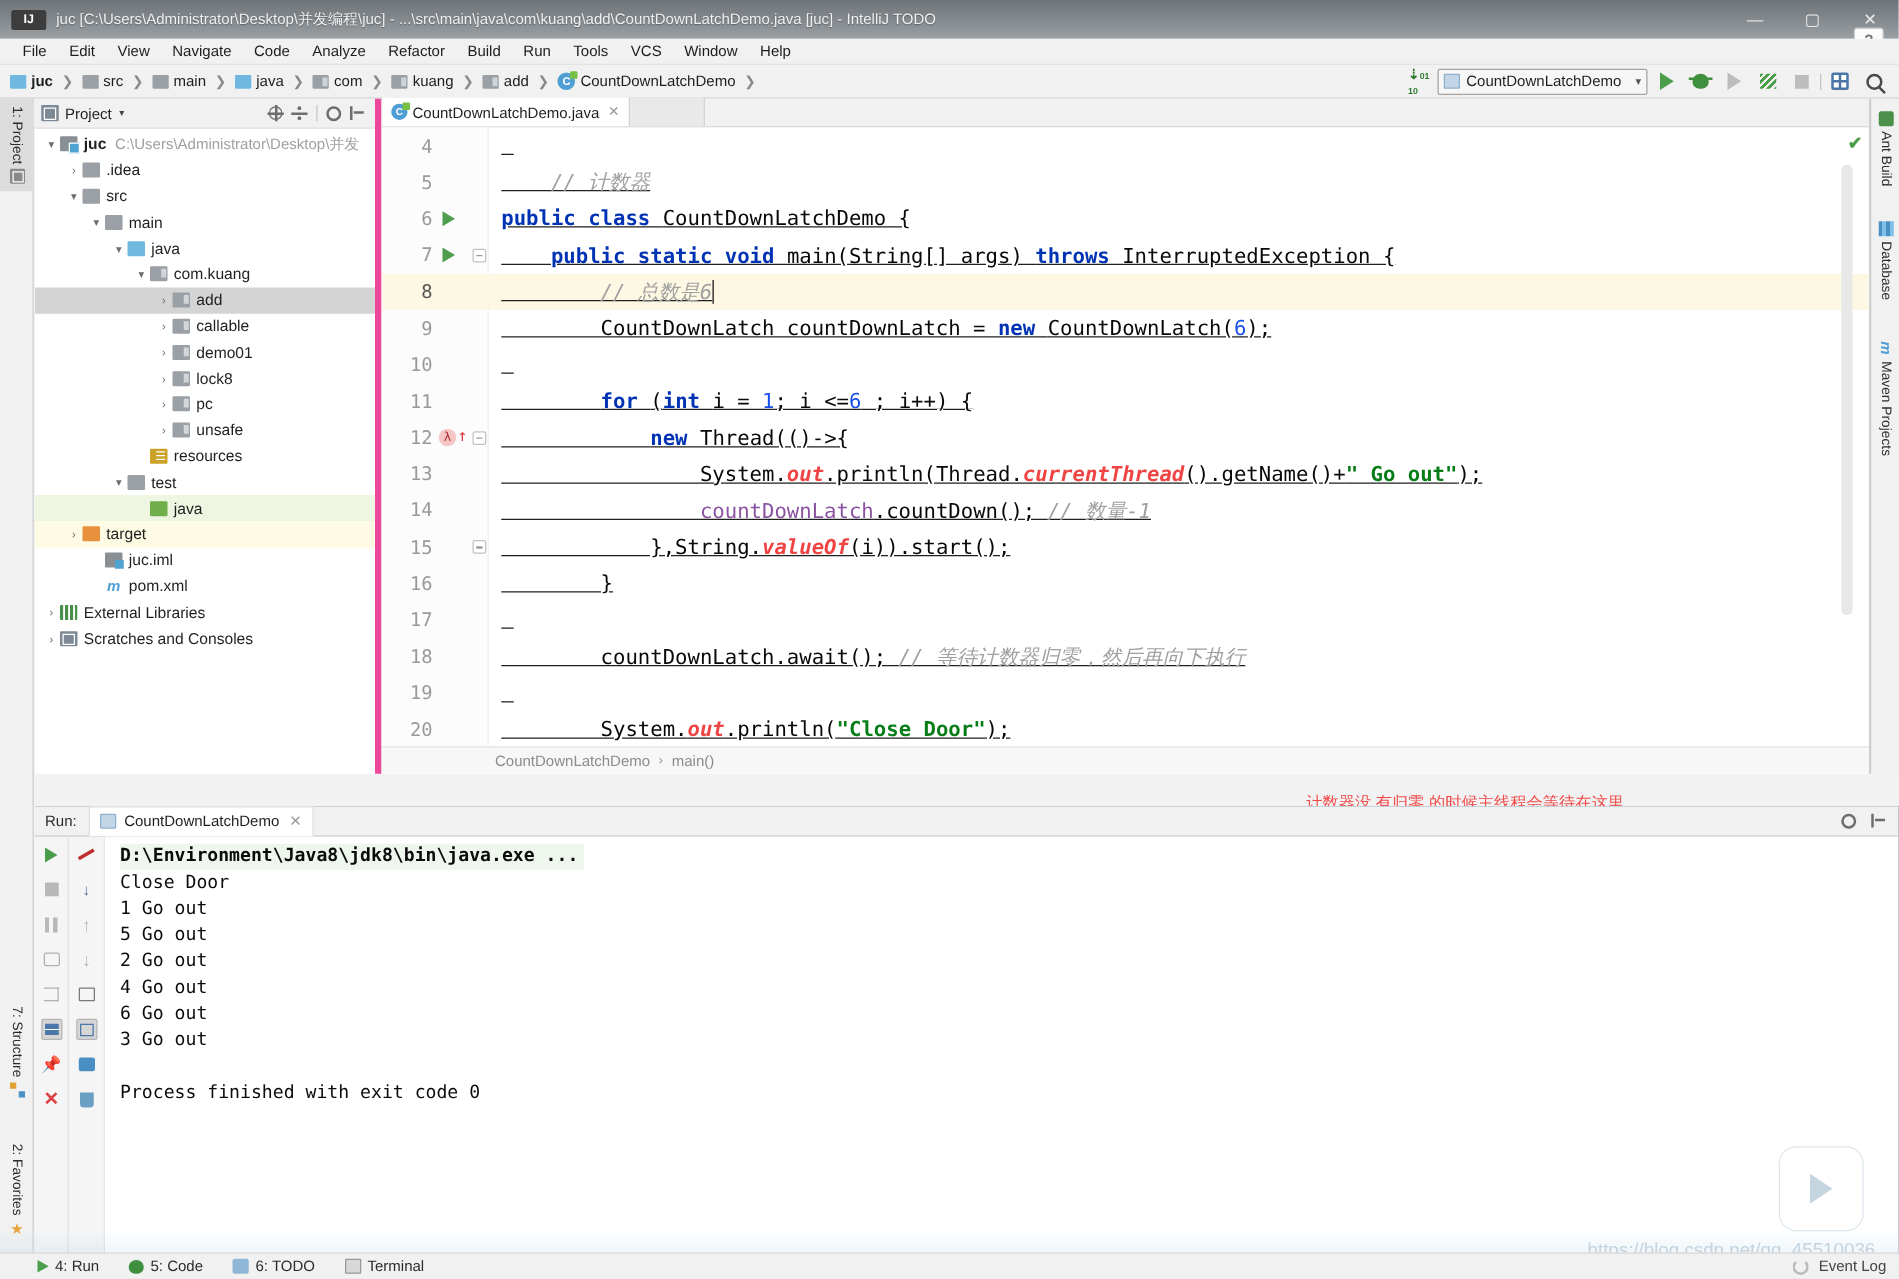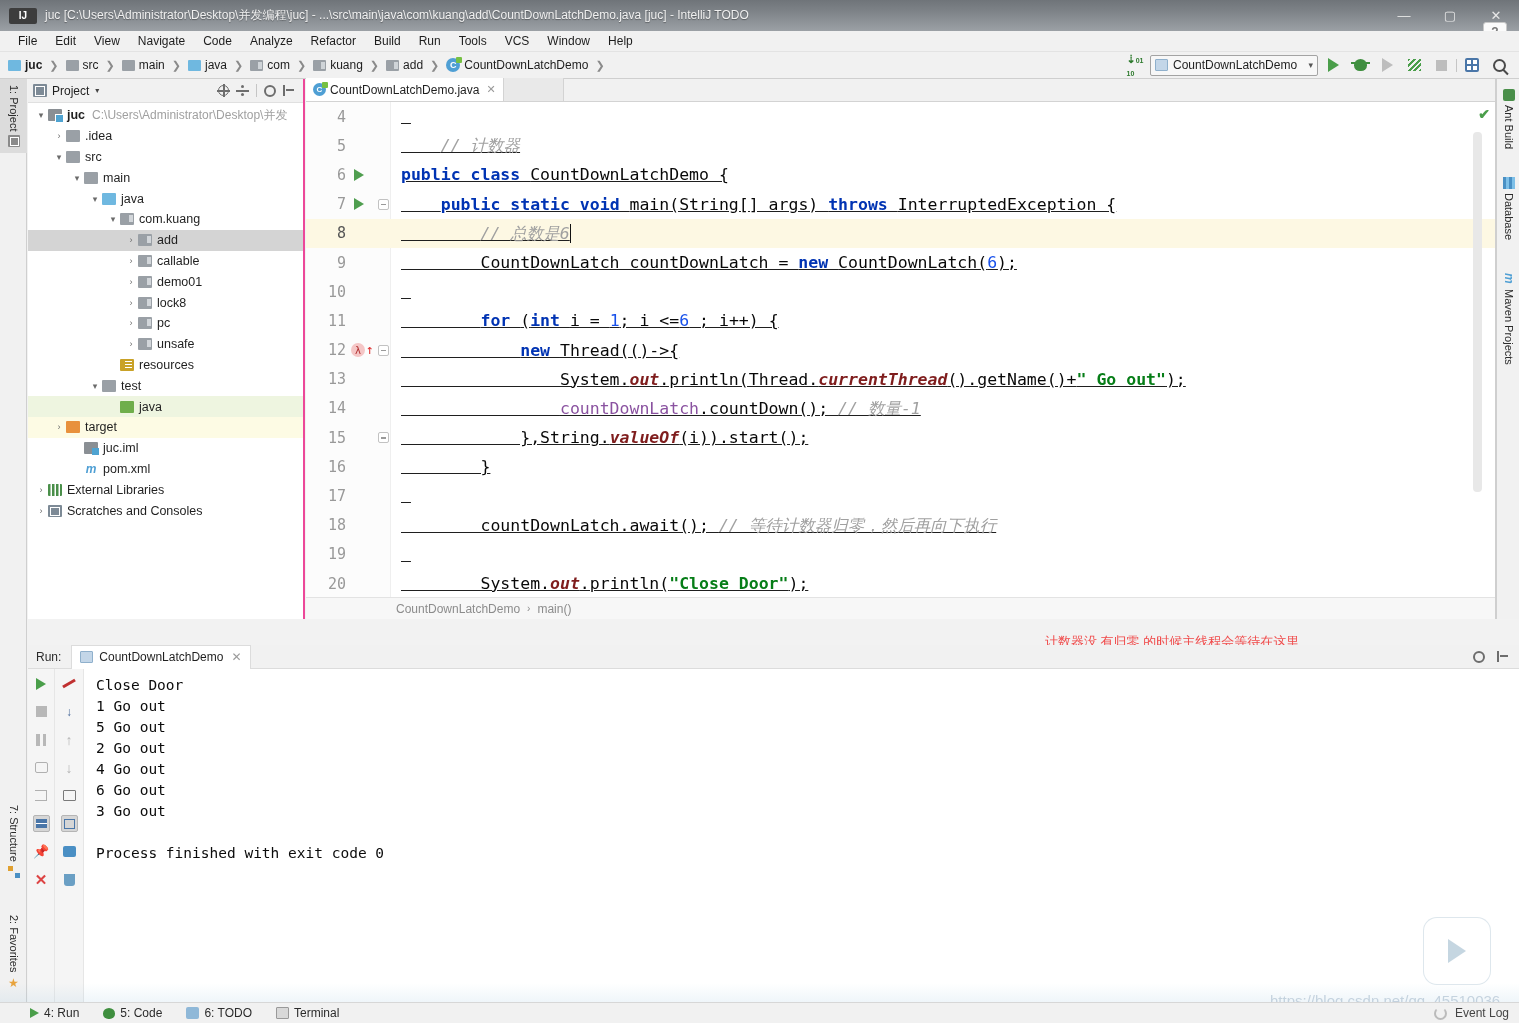--- a/index.html
+++ b/index.html
@@ -103,21 +103,21 @@
   .vtab.sel { background:#dcdcdc; }
   .vtab .vico { width:12px;height:12px; }
   .ico-proj{background:#8a8a8a;border-radius:1px;position:relative;}
   .ico-proj:after{content:"";position:absolute;left:2px;top:2px;width:7px;height:7px;border:1px solid #fff;}
   .ico-struct{background:linear-gradient(#e0a030 0 0) 0 0/5px 5px no-repeat,linear-gradient(#4a90c4 0 0) 7px 7px/5px 5px no-repeat;}
   .ico-star{color:#e8a33d;font-size:12px;line-height:12px;}
 
   
   .project-panel {
     position:absolute; left:28px; top:79px; width:277px; height:540px;
-    background:#ffffff; border-right:2px solid #ec4899;
+    background:#ffffff; border-right:5px solid #ec4899;
   }
   .pp-header {
     height:24px; background:#f1f1f1; display:flex; align-items:center;
     padding:0 5px; border-bottom:1px solid #e0e0e0;
   }
   .pp-header .ptitle{font-size:12px;margin-left:5px;}
   .pp-hicon{width:14px;height:13px;background:#7d8a96;border-radius:1px;position:relative;}
   .pp-hicon:after{content:"";position:absolute;left:2px;top:2px;width:8px;height:8px;border:1px solid #fff;}
   .pp-chev{margin-left:6px;font-size:8px;color:#444;}
   .pp-tools{margin-left:auto;display:flex;align-items:center;gap:7px;padding-right:3px;color:#6d6d6d;font-size:12px;}
@@ -207,21 +207,21 @@
     position:absolute; left:85px; top:0; right:0; bottom:0;
     font-family:"DejaVu Sans Mono", monospace; font-size:16.5px;
     padding-left:10px; white-space:pre; line-height:29.2px;
   }
   .cline{height:29.2px;text-decoration:underline;}
   .cline.cur{background:#fdf8e3; margin-left:-10px; padding-left:10px;}
   .kw { color:#0033b3; font-weight:bold; }
   .cm { color:#a0a0a0; font-style:italic; }
   .str { color:#067d17; font-weight:bold;}
   .num2 { color:#1750eb; }
-  .fld { color:#7f1d1d; font-style:italic; font-weight:bold;}
+  .fld { color:#ef4444; font-style:italic; font-weight:bold;}
   .lv { color:#8a52a0; }
   .plain { color:#080808; }
   .caret{display:inline-block;width:1.5px;height:19px;background:#111;vertical-align:-4px;}
   .editor-vscroll{position:absolute;right:13px;top:30px;width:9px;height:360px;background:#e8e8e8;border-radius:4px;}
   .check-mark{position:absolute;right:5px;top:4px;color:#4a9e4a;font-size:14px;font-weight:bold;}
 
   .bcrumb-bar {
     position:absolute;left:0;bottom:0;width:100%;height:22px;background:#f7f7f7;
     border-top:1px solid #e3e3e3;display:flex;align-items:center;padding-left:90px;
     font-size:12px;color:#8c8c8c;
@@ -693,20 +693,21 @@
             <span style="display:block;width:11px;height:10px;border:1.5px solid #4a76a8;"></span>
           </span>
         <span class="ti">
             <span style="display:block;width:13px;height:11px;background:#4a8fc4;border-radius:2px;"></span>
           </span>
         <span class="ti">
             <span style="display:block;width:11px;height:12px;background:#6a9fc4;border-radius:0 0 3px 3px;"></span>
           </span>
       </div>
       <div class="console" id="console">
+          <div><span class="cmdline">D:\Environment\Java8\jdk8\bin\java.exe ...</span></div>
           <div>Close Door</div>
           <div>1 Go out</div>
           <div>5 Go out</div>
           <div>2 Go out</div>
           <div>4 Go out</div>
           <div>6 Go out</div>
           <div>3 Go out</div>
           <div class="blank">&nbsp;</div>
           <div>Process finished with exit code 0</div>
         </div>

